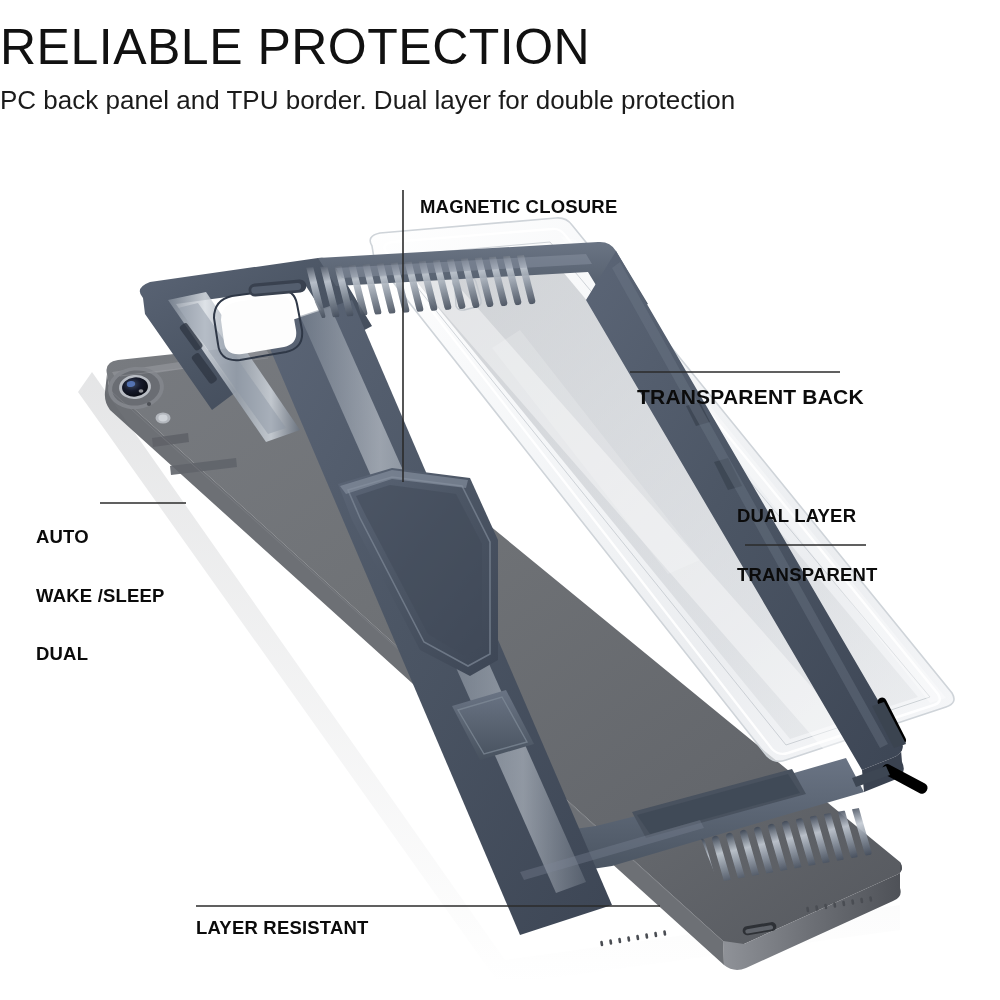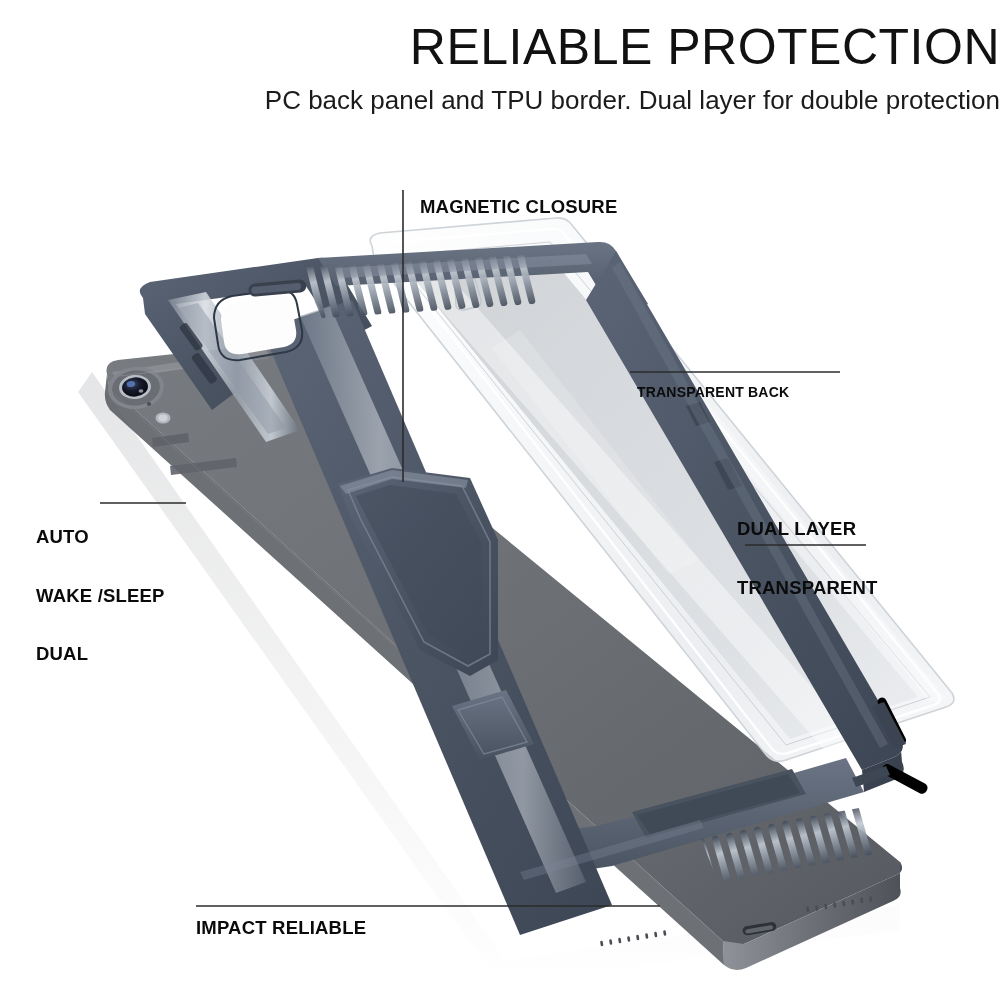--- a/index.html
+++ b/index.html
@@ -6,39 +6,39 @@
   body{
     width:1000px;height:1000px;
     background:#ffffff;
     font-family:"Liberation Sans", sans-serif;
     overflow:hidden;
     position:relative;
   }
   #page{position:relative;width:1000px;height:1000px;overflow:hidden;background:#fff;}
 
   
-  .header{position:absolute;left:0;top:0;width:1000px;text-align:right;}
+  .header{position:absolute;left:0;top:0;width:1000px;text-align:left;}
   .title{
     font-size:50px;font-weight:400;letter-spacing:.5px;color:#111;
     line-height:1.0;margin:0;padding-top:22px;
     font-family:"Liberation Sans", sans-serif;
   }
   .subtitle{
     font-size:26px;color:#1b1b1b;line-height:1.28;margin:0;padding-top:12px;
     font-weight:400;
   }
   .subtitle div{white-space:nowrap;}
 
   
   .callout{position:absolute;color:#0b0b0b;font-weight:700;letter-spacing:.2px;}
   .callout .ln{display:block;white-space:nowrap;line-height:1.22;margin-top:36px;}
 
   #lbl-magnetic{left:420px;top:160px;font-size:18.5px;}
-  #lbl-transparent{left:637px;top:348px;font-size:14px;}
-  #lbl-dual{left:737px;top:482px;font-size:18.5px;text-align:left;}
+  #lbl-transparent{left:637px;top:348px;font-size:21px;}
+  #lbl-dual{left:737px;top:469px;font-size:18.5px;text-align:left;}
   #lbl-auto{left:36px;top:490px;font-size:18.5px;}
   #lbl-impact{left:196px;top:881px;font-size:18.5px;}
 
   
   #art{position:absolute;left:0;top:0;width:1000px;height:1000px;}
 </style>
 </head>
 <body>
 
 <div id="page">
@@ -415,16 +415,16 @@
     <span class="ln">TRANSPARENT</span>
   </div>
 
   <div class="callout" id="lbl-auto">
     <span class="ln">AUTO</span>
     <span class="ln">WAKE /SLEEP</span>
     <span class="ln">DUAL</span>
   </div>
 
   <div class="callout" id="lbl-impact">
-    <span class="ln">IMPACT RELIABLE</span>
+    <span class="ln">LAYER RESISTANT</span>
   </div>
 
 </div>
 
 </body></html>

